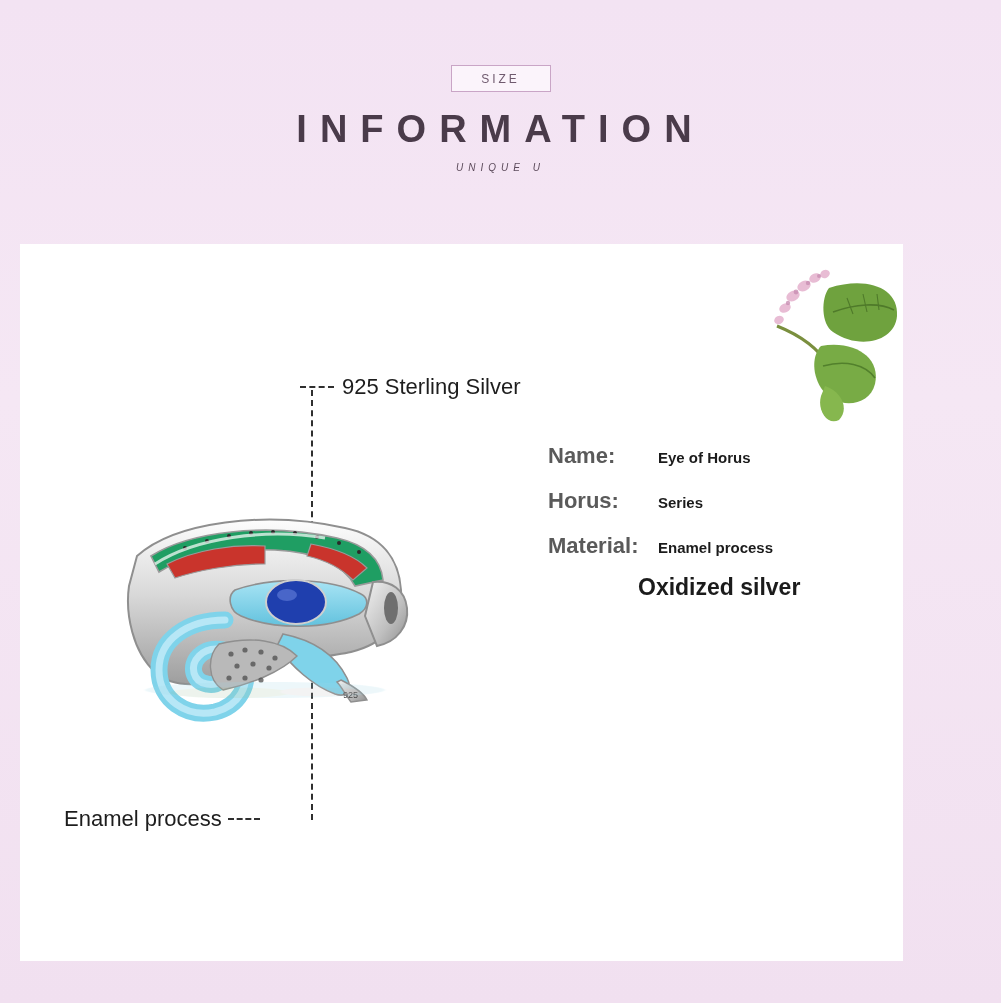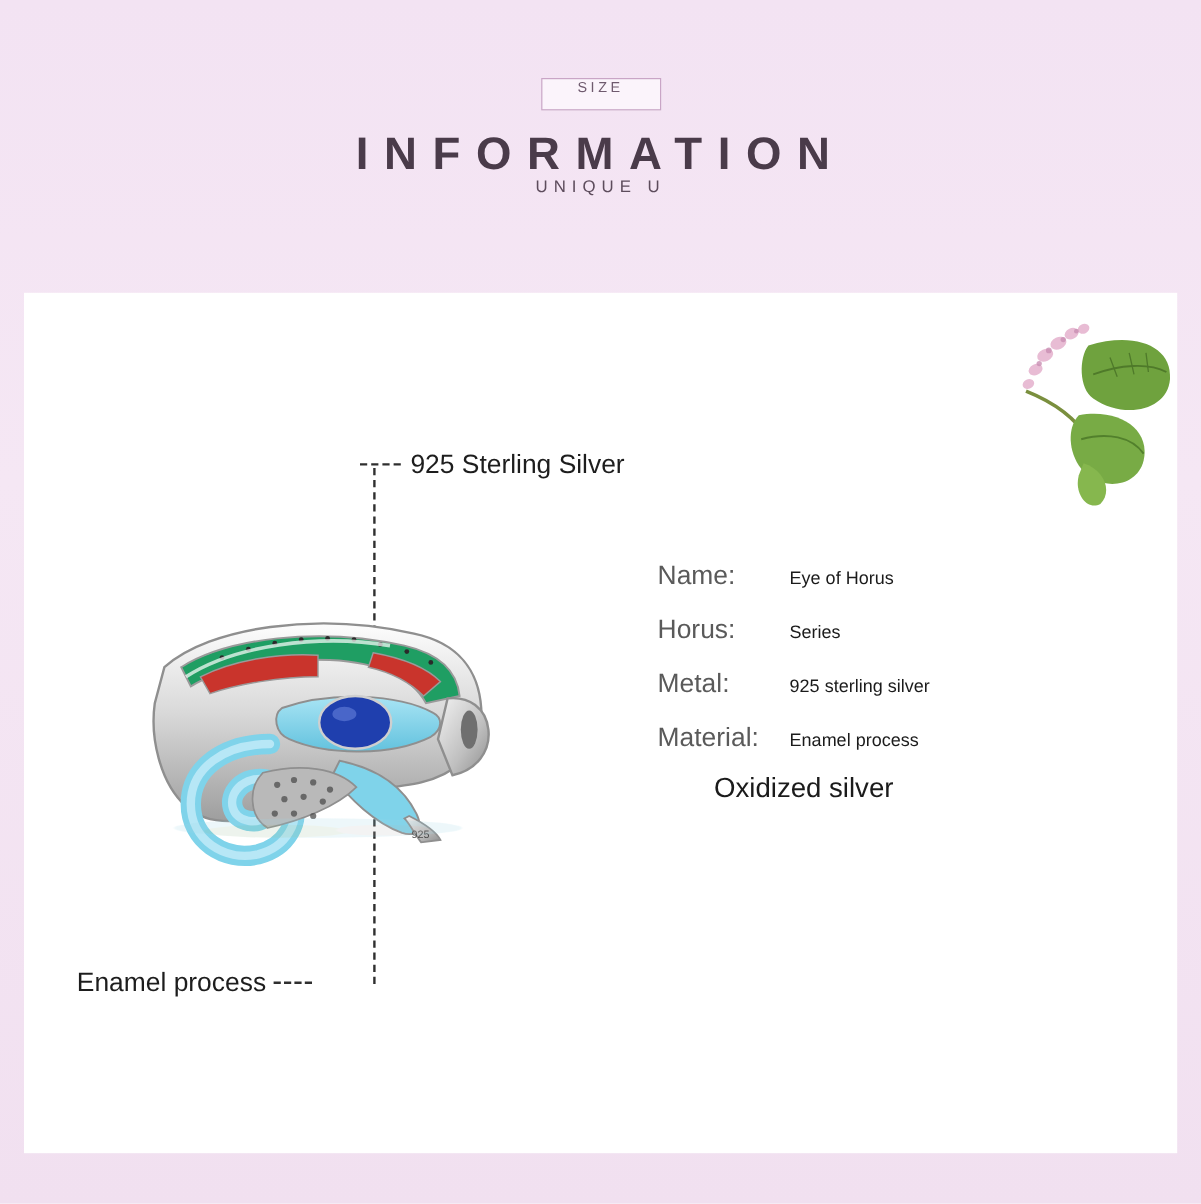--- a/index.html
+++ b/index.html
@@ -31,52 +31,53 @@
     position: absolute;
     left: 50%;
     transform: translateX(-50%);
     top: 65px;
     width: 100px;
     height: 27px;
     border: 1px solid #c9a5c6;
     background: #fbf4fb;
     box-sizing: border-box;
     display: flex;
-    align-items: flex-start;
+    align-items: center;
     justify-content: center;
   }
   .size-badge span {
     font-size: 12px;
     letter-spacing: 3px;
     color: #6f5a6e;
   }
   .info-title {
     position: absolute;
     top: 108px;
     left: 0; right: 0;
     font-size: 38px;
     letter-spacing: 13px;
     color: #4a3b4a;
     font-weight: 700;
   }
   .info-sub {
     position: absolute;
-    top: 147px;
+    top: 162px;
     left: 0; right: 0;
-    font-size: 14px;
+    font-size: 10px;
     letter-spacing: 5px;
     color: #5d4c5c;
+    font-style: italic;
   }
 
   
   .card {
     position: absolute;
     left: 20px;
     top: 244px;
-    width: 961px;
+    width: 883px;
     height: 717px;
     background: #ffffff;
     overflow: hidden;
   }
 
   
   .flower {
     position: absolute;
     right: 0px;
     top: 10px;
@@ -145,40 +146,41 @@
     opacity: 0.18;
     transform: scaleY(-0.45);
     transform-origin: top center;
     filter: blur(1px);
   }
 
   
   .specs {
     position: absolute;
     left: 528px;
-    top: 223px;
+    top: 199px;
     width: 420px;
+    font-weight: bold;
   }
   .spec-row {
     display: flex;
     align-items: baseline;
     margin-bottom: 19px;
   }
   .spec-key {
     width: 110px;
     flex: none;
     font-size: 22px;
     color: #5a5a5a;
   }
   .spec-val {
     font-size: 15px;
     color: #1b1b1b;
   }
   .spec-extra {
-    margin-left: 47px;
+    margin-left: 90px;
     font-size: 23px;
     color: #1b1b1b;
     margin-top: -4px;
   }
 </style>
 </head>
 <body>
 
 <div class="page">
 
@@ -325,24 +327,20 @@
         <div class="spec-key">Name:</div>
         <div class="spec-val">Eye of Horus</div>
       </div>
 
       <div class="spec-row">
         <div class="spec-key">Horus:</div>
         <div class="spec-val">Series</div>
       </div>
 
 
-      <div class="spec-row">
-        <div class="spec-key">Metal:</div>
-        <div class="spec-val">925 sterling silver</div>
-      </div>
 
       <div class="spec-row">
         <div class="spec-key">Material:</div>
         <div class="spec-val">Enamel process</div>
       </div>
       <div class="spec-extra">Oxidized silver</div>
 
     </div>
 
   </div>

